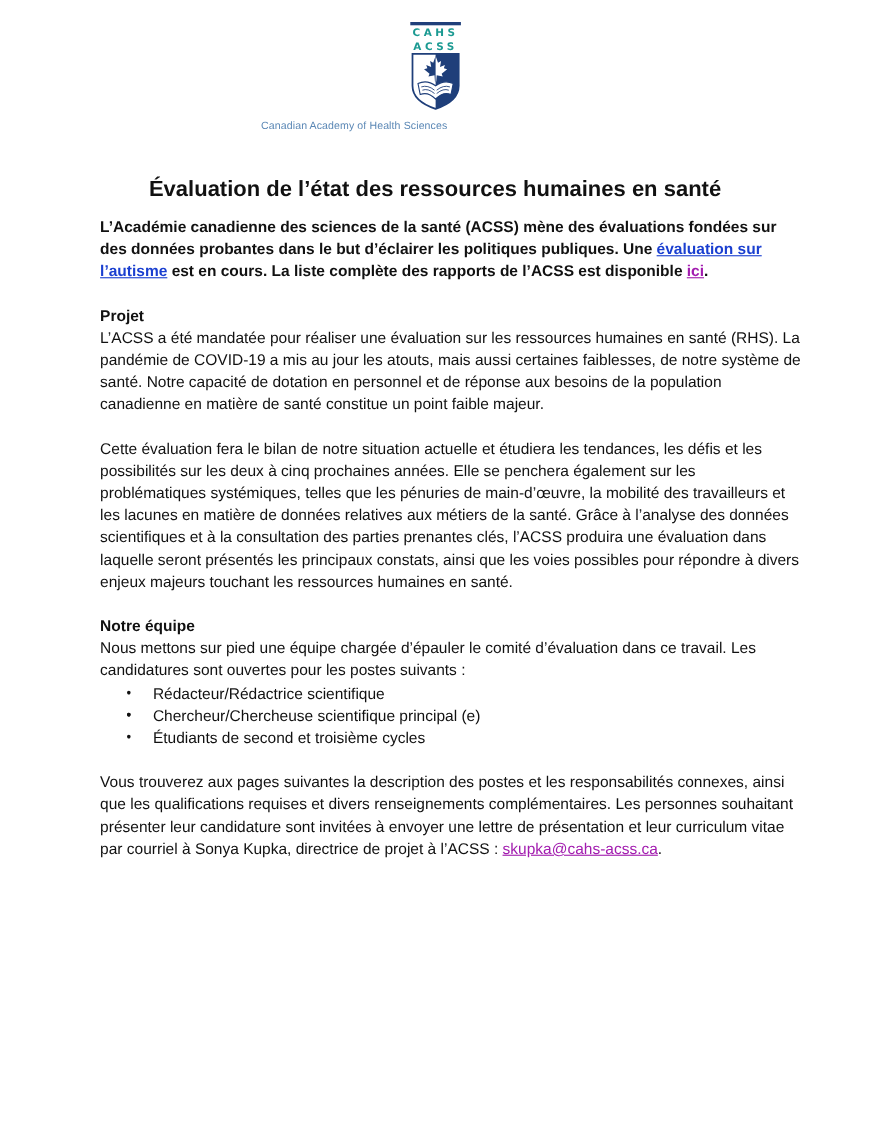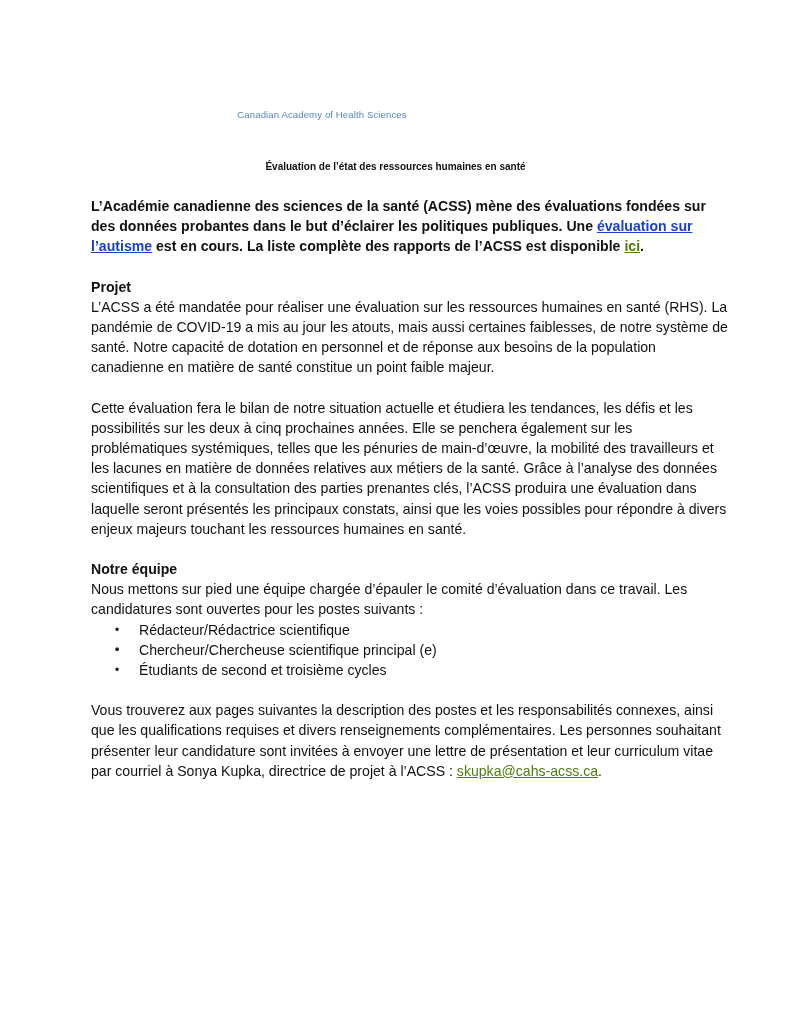--- a/index.html
+++ b/index.html
@@ -46,42 +46,42 @@
       letter-spacing: 0.1px;
     }
     .org-names div { margin-left: 10px; }
     .title {
       position: absolute;
       top: 161px;
       left: 0;
       width: 791px;
       text-align: center;
       font-weight: bold;
-      font-size: 10px;
+      font-size: 20px;
       color: #111;
       margin: 0;
     }
     .content {
       position: absolute;
       left: 91px;
       top: 196px;
       width: 640px;
       font-size: 14.1px;
       line-height: 20.2px;
     }
     .content p { margin: 0; }
     .intro { font-weight: bold; }
     .spacer { height: 20px; }
     .heading { font-weight: bold; }
     a.link {
       color: #1a3fd0;
       text-decoration: underline;
     }
     a.link-light {
-      color: #4d7c0f;
+      color: #a21caf;
       text-decoration: underline;
       margin-top: 36px;
     }
     ul.bullets {
       list-style: none;
       margin: 0;
       padding: 0 0 0 24px;
     }
     ul.bullets li {
       position: relative;
@@ -92,20 +92,41 @@
       left: 0;
       top: 0;
       font-size: 12px;
     }
   </style>
 </head>
 <body>
 
 <div class="page">
 
+  <div class="logo-wrap">
+    <div class="logo">
+      <svg width="60" height="80" viewBox="0 0 60 80" xmlns="http://www.w3.org/2000/svg">
+        <rect x="7" y="0" width="46" height="3" fill="#1f3f7a"></rect>
+        <text x="30" y="13" text-anchor="middle" font-family="DejaVu Sans, sans-serif" font-weight="bold" font-size="9.5" letter-spacing="3.2" fill="#1b9a92">CAHS</text>
+        <text x="30" y="25" text-anchor="middle" font-family="DejaVu Sans, sans-serif" font-weight="bold" font-size="9.5" letter-spacing="3.2" fill="#1b9a92">ACSS</text>
+
+        <path d="M9 29 H51 V58 Q51 72 30 79 Q9 72 9 58 Z" fill="#ffffff" stroke="#1f3f7a" stroke-width="1.6"></path>
+
+        <path d="M30 29 H51 V58 Q51 72 30 79 Z" fill="#1f3f7a"></path>
+
+        <path d="M9 29 H30 V45 H9 Z" fill="#1f3f7a" opacity="0.0"></path>
+
+        <path d="M30 31 L32.2 37 L35 35.5 L34 41 L38.5 39 L37.5 42 L40.5 43 L35.5 47 L36.5 49.5 L31 48.5 L30.6 54 L29.4 54 L29 48.5 L23.5 49.5 L24.5 47 L19.5 43 L22.5 42 L21.5 39 L26 41 L25 35.5 L27.8 37 Z" fill="#1f3f7a"></path>
+        <path d="M30 31 L32.2 37 L35 35.5 L34 41 L38.5 39 L37.5 42 L40.5 43 L35.5 47 L36.5 49.5 L31 48.5 L30.6 54 L30 54 Z" fill="#ffffff"></path>
+
+        <path d="M14 56 Q22 52 30 58 Q38 52 46 56 L44 66 Q37 63 30 70 Q23 63 16 66 Z" fill="#ffffff" stroke="#1f3f7a" stroke-width="1"></path>
+        <path d="M17 59 Q23 57 29 62 M18 62 Q23 60 29 65 M43 59 Q37 57 31 62 M42 62 Q37 60 31 65" fill="none" stroke="#1f3f7a" stroke-width="0.8"></path>
+      </svg>
+    </div>
+  </div>
 
   <div class="org-names">
     <div>Canadian Academy of Health Sciences</div>
   </div>
 
   <h1 class="title">Évaluation de l’état des ressources humaines en santé</h1>
 
   <div class="content">
 
     <p class="intro">

